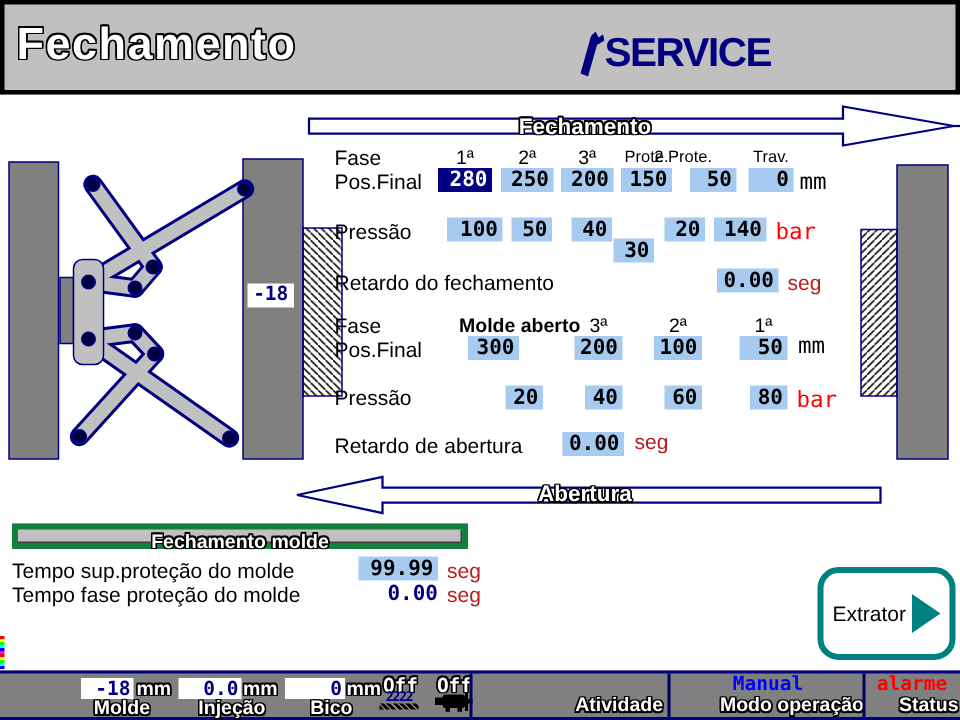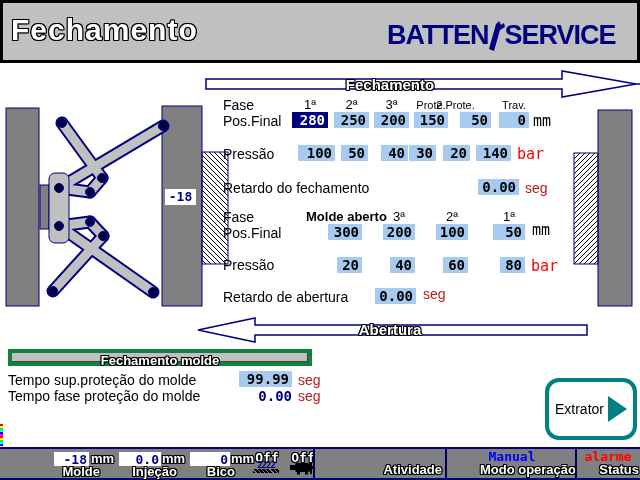--- a/index.html
+++ b/index.html
@@ -57,21 +57,20 @@
     background:repeating-linear-gradient(180deg,#f00 0 2px,#ff0 2px 4px,#0f0 4px 6px,#0ff 6px 8px,#00f 8px 10px,#f0f 10px 12px);}
 </style>
 </head>
 <body>
 
 <div id="screen">
 
   <div id="hdr">
     <div id="hdr-title" class="outl">Fechamento</div>
     <div id="logo">
-      <span>BATTEN</span>
       <svg width="16" height="30" viewBox="0 0 16 30">
         <path d="M7,3 L10,0 L12,4 L15,2 L16,6 L11,9 L5,30 L0,28 Z" fill="#000080"></path>
       </svg>
       <span>SERVICE</span>
     </div>
   </div>
 
   <svg class="abs" style="left:200px;top:68px;" width="440" height="32">
     <path d="M6,11 L362,11 L362,3 L436,16 L362,29 L362,21 L6,21 Z" fill="#fff" stroke="#000080" stroke-width="1.5"></path>
     <line x1="436" y1="16" x2="440" y2="16" stroke="#000080" stroke-width="1.5"></line>
@@ -147,37 +146,37 @@
   <div class="field" style="left:374px;top:112px;width:35px;">200</div>
   <div class="field" style="left:414px;top:112px;width:34px;">150</div>
   <div class="field" style="left:460px;top:112px;width:31px;">50</div>
   <div class="field" style="left:499px;top:112px;width:30px;">0</div>
   <div class="unit" style="left:533px;top:112px;">mm</div>
 
   <div class="lbl" style="left:223px;top:146px;">Pressão</div>
   <div class="field" style="left:298px;top:145px;width:37px;">100</div>
   <div class="field" style="left:341px;top:145px;width:27px;">50</div>
   <div class="field" style="left:381px;top:145px;width:27px;">40</div>
-  <div class="field" style="left:409px;top:145px;width:27px;">30</div>
+  <div class="field" style="left:409px;top:159px;width:27px;">30</div>
   <div class="field" style="left:443px;top:145px;width:27px;">20</div>
   <div class="field" style="left:476px;top:145px;width:35px;">140</div>
   <div class="unit bar" style="left:517px;top:145px;">bar</div>
 
   <div class="lbl" style="left:223px;top:180px;">Retardo do fechamento</div>
   <div class="field" style="left:478px;top:179px;width:41px;">0.00</div>
   <div class="unit seg" style="left:525px;top:180px;">seg</div>
 
   <div class="lbl" style="left:223px;top:209px;">Fase</div>
   <div class="colh bold" style="left:306px;top:209px;width:76px;">Molde aberto</div>
   <div class="colh" style="left:383px;top:209px;width:32px;">3ª</div>
   <div class="colh" style="left:436px;top:209px;width:32px;">2ª</div>
   <div class="colh" style="left:493px;top:209px;width:32px;">1ª</div>
 
   <div class="lbl" style="left:223px;top:225px;">Pos.Final</div>
-  <div class="field" style="left:328px;top:224px;width:34px;">300</div>
+  <div class="field" style="left:312px;top:224px;width:34px;">300</div>
   <div class="field" style="left:383px;top:224px;width:32px;">200</div>
   <div class="field" style="left:436px;top:224px;width:32px;">100</div>
   <div class="field" style="left:493px;top:224px;width:32px;">50</div>
   <div class="unit" style="left:532px;top:221px;">mm</div>
 
   <div class="lbl" style="left:223px;top:257px;">Pressão</div>
   <div class="field" style="left:337px;top:257px;width:25px;">20</div>
   <div class="field" style="left:390px;top:257px;width:25px;">40</div>
   <div class="field" style="left:443px;top:257px;width:25px;">60</div>
   <div class="field" style="left:500px;top:257px;width:25px;">80</div>

